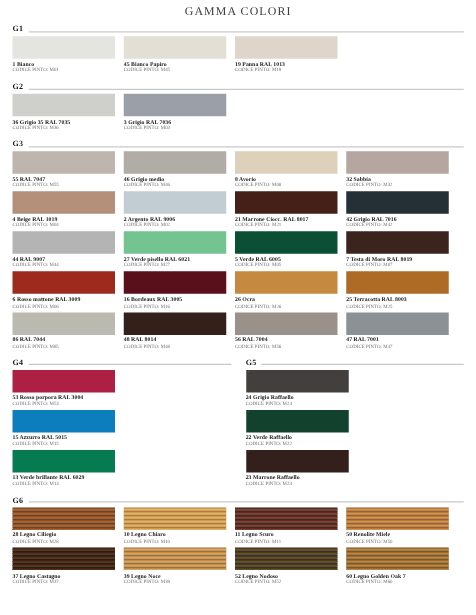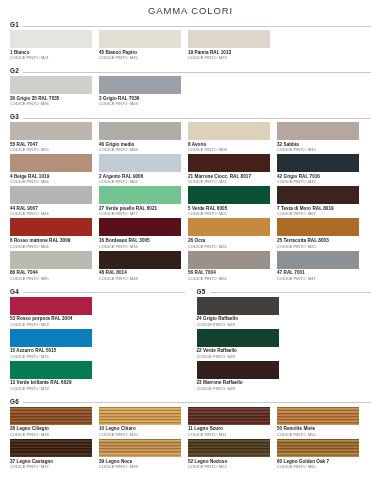--- a/index.html
+++ b/index.html
@@ -4,21 +4,21 @@
 <style>
   html,body{margin:0;padding:0;}
   body{
     width:381px;height:492px;
     background:#ffffff;
     font-family:"Liberation Sans","DejaVu Sans",sans-serif;
     color:#231f20;
     overflow:hidden;
     position:relative;
   }
-  .page{width:381px;height:492px;position:relative;box-sizing:border-box;}
+  .page{width:381px;height:492px;position:relative;box-sizing:border-box;font-family:Liberation Serif, serif;}
 
   .doc-title{
     text-align:center;
     font-size:9.5px;
     letter-spacing:0.9px;
     color:#3b3b3b;
     padding-top:5px;
     font-weight:400;
   }
 

